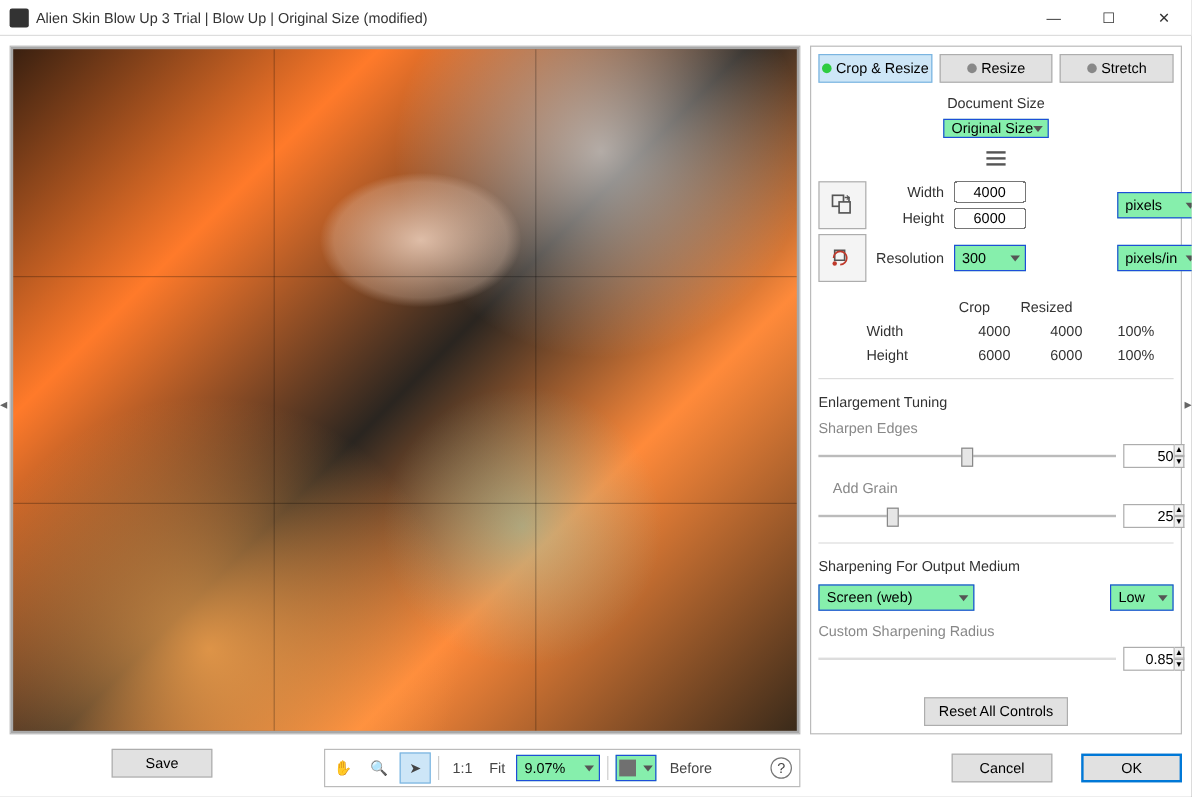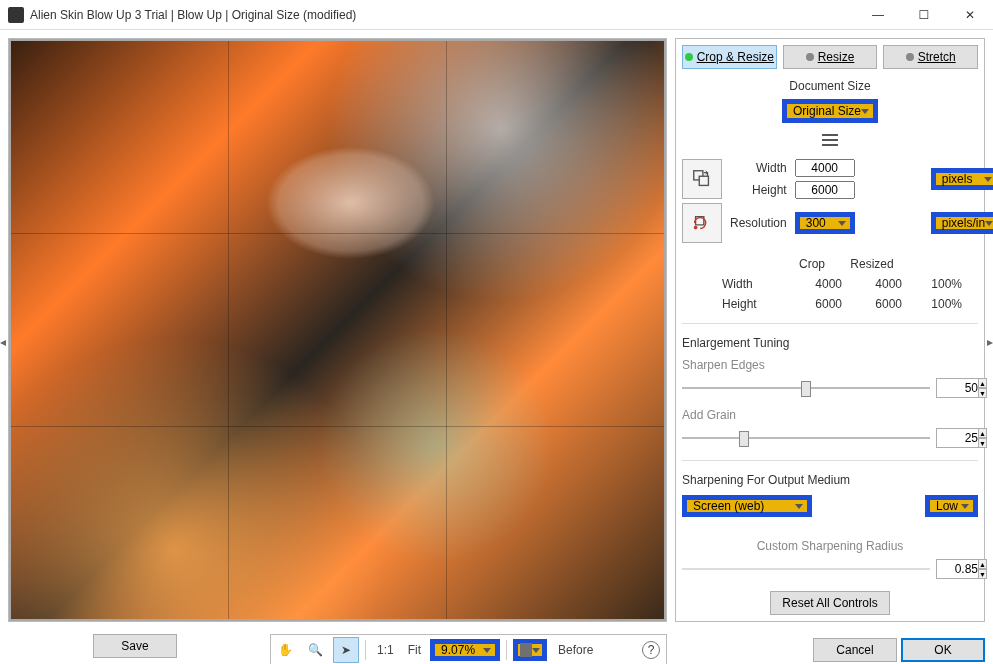--- a/index.html
+++ b/index.html
@@ -40,29 +40,29 @@
 .grid-overlay { position: absolute; inset: 0; pointer-events: none; }
 .grid-overlay::before, .grid-overlay::after { content:''; position:absolute; background: rgba(255,255,255,.25); }
 .grid-overlay .gl { position:absolute; background: rgba(0,0,0,.25); }
 .gl.v1 { left:33.3%; top:0; bottom:0; width:1px; } .gl.v2 { left:66.6%; top:0; bottom:0; width:1px; }
 .gl.h1 { top:33.3%; left:0; right:0; height:1px; } .gl.h2 { top:66.6%; left:0; right:0; height:1px; }
 .filename-bar { background: #a8a8a8; text-align: center; padding: 2px; color: #222; font-size: 12px; }
 
 
 .right-panel { width: 310px; border: 1px solid #bbb; background: #fff; padding: 6px; display: flex; flex-direction: column; gap: 6px; }
 .tab-row { display: flex; gap: 6px; }
-.tab-btn { flex:1; height: 24px; border: 1px solid #adadad; background: #e1e1e1; display:flex; align-items:center; justify-content:center; gap:4px; cursor:pointer;text-decoration:underline; }
+.tab-btn { flex:1; height: 24px; border: 1px solid #adadad; background: #e1e1e1; display:flex; align-items:center; justify-content:center; gap:4px; cursor:pointer; }
 .tab-btn.active { background: #cde6f7; border-color: #7ab4e0; }
 .dot { width:8px; height:8px; border-radius:50%; background:#888; display:inline-block; }
 .dot.on { background:#2ecc40; }
 
 .row { display:flex; align-items:center; gap:6px; }
 .label { color:#333; }
 .label.muted { color:#888; }
-.select, .numbox, .combo, input[type=text] { border:5px solid #1d4ed8; background:#eab308; height:22px; padding:0 4px; font-size:12px; }
+.select, .numbox, .combo, input[type=text] { border:1px solid #1d4ed8; background:#86efac; height:22px; padding:0 4px; font-size:12px; }
 .select { display:flex; align-items:center; justify-content:space-between; padding:0 4px 0 6px; cursor:pointer; }
 .caret { width:0; height:0; border-left:4px solid transparent; border-right:4px solid transparent; border-top:5px solid #555; }
 .iconbtn { width:40px; height:40px; border:1px solid #adadad; background:#f4f4f4; display:flex; align-items:center; justify-content:center; cursor:pointer; }
 .iconbtn.small { width:22px; height:22px; }
 .numinput { width:60px; text-align:right; }
 .numinput.center { text-align:center; }
 
 
 .dim-grid { display:grid; grid-template-columns: 40px auto 60px 60px 80px; gap:4px 8px; align-items:center; margin-top:2px; }
 .dim-grid .c { text-align:left; }
@@ -81,21 +81,21 @@
 .slider-thumb { position:absolute; top:-6px; width:10px; height:16px; background:#e6e6e6; border:1px solid #888; transform:translateX(-50%); }
 .spin { width:42px; display:flex; }
 .spin input { width:43px; text-align:right; border:1px solid #adadad; height:20px; }
 .spin .arrows { width:12px; display:flex; flex-direction:column; }
 .spin .arrows div { flex:1; border:1px solid #adadad; border-left:none; display:flex; align-items:center; justify-content:center; font-size:7px; background:#f0f0f0; cursor:pointer; }
 
 
 .bottom { display:flex; padding:4px 8px 8px 8px; gap:8px; }
 .bottom .leftbar { width:254px; display:flex; justify-content:center; }
 .bottom .centerbar { flex:1; display:flex; align-items:center; gap:4px; justify-content:flex-start; border:1px solid #bbb; padding:2px; }
-.bottom .rightbar { width:310px; display:flex; justify-content:flex-end; gap:4px; align-items:center; }
+.bottom .rightbar { width:310px; display:flex; justify-content:flex-end; gap:24px; align-items:center; }
 .btn { min-width:84px; height:24px; border:1px solid #adadad; background:#e1e1e1; display:flex; align-items:center; justify-content:center; cursor:pointer; }
 .btn.primary { border:2px solid #0078d7; background:#e1e1e1; }
 .toolicon { width:26px; height:26px; border:1px solid transparent; display:flex; align-items:center; justify-content:center; cursor:pointer; color:#444; }
 .toolicon.sel { border:1px solid #7ab4e0; background:#cde6f7; }
 
 .menu-icon { width:16px; height:12px; display:inline-flex; flex-direction:column; justify-content:space-between; }
 .menu-icon span { height:2px; background:#555; }
 
 .swap-svg { width:22px; height:22px; }
 </style>
@@ -222,21 +222,21 @@
           <div class="slider-thumb" style="left:50%;"></div>
         </div>
       <div class="spin">
           <input value="50" style="">
           <div class="arrows">
             <div>▲</div>
             <div>▼</div>
           </div>
         </div>
     </div>
-    <div class="label muted" style="margin-top:4px;">Add Grain</div>
+    <div class="label muted" style="margin-top:4px;margin-left:12px;">Add Grain</div>
     <div class="slider-row">
       <div class="slider-track">
           <div class="slider-thumb" style="left:25%;"></div>
         </div>
       <div class="spin">
           <input value="25" style="">
           <div class="arrows">
             <div>▲</div>
             <div>▼</div>
           </div>
@@ -249,21 +249,21 @@
       <div class="select" style="width:130px;">
           <span>Screen (web)</span>
           <span class="caret"></span>
         </div>
       <div style="flex:1"></div>
       <div class="select" style="width:53px;">
           <span>Low</span>
           <span class="caret"></span>
         </div>
     </div>
-    <div class="label muted" style="margin-top:16px;text-align:center;">Custom Sharpening Radius</div>
+    <div class="label muted" style="margin-top:4px;">Custom Sharpening Radius</div>
     <div class="slider-row">
       <div class="slider-track" style="opacity:.5;"></div>
       <div class="spin">
           <input value="0.85" style="">
           <div class="arrows">
             <div>▲</div>
             <div>▼</div>
           </div>
         </div>
     </div>

